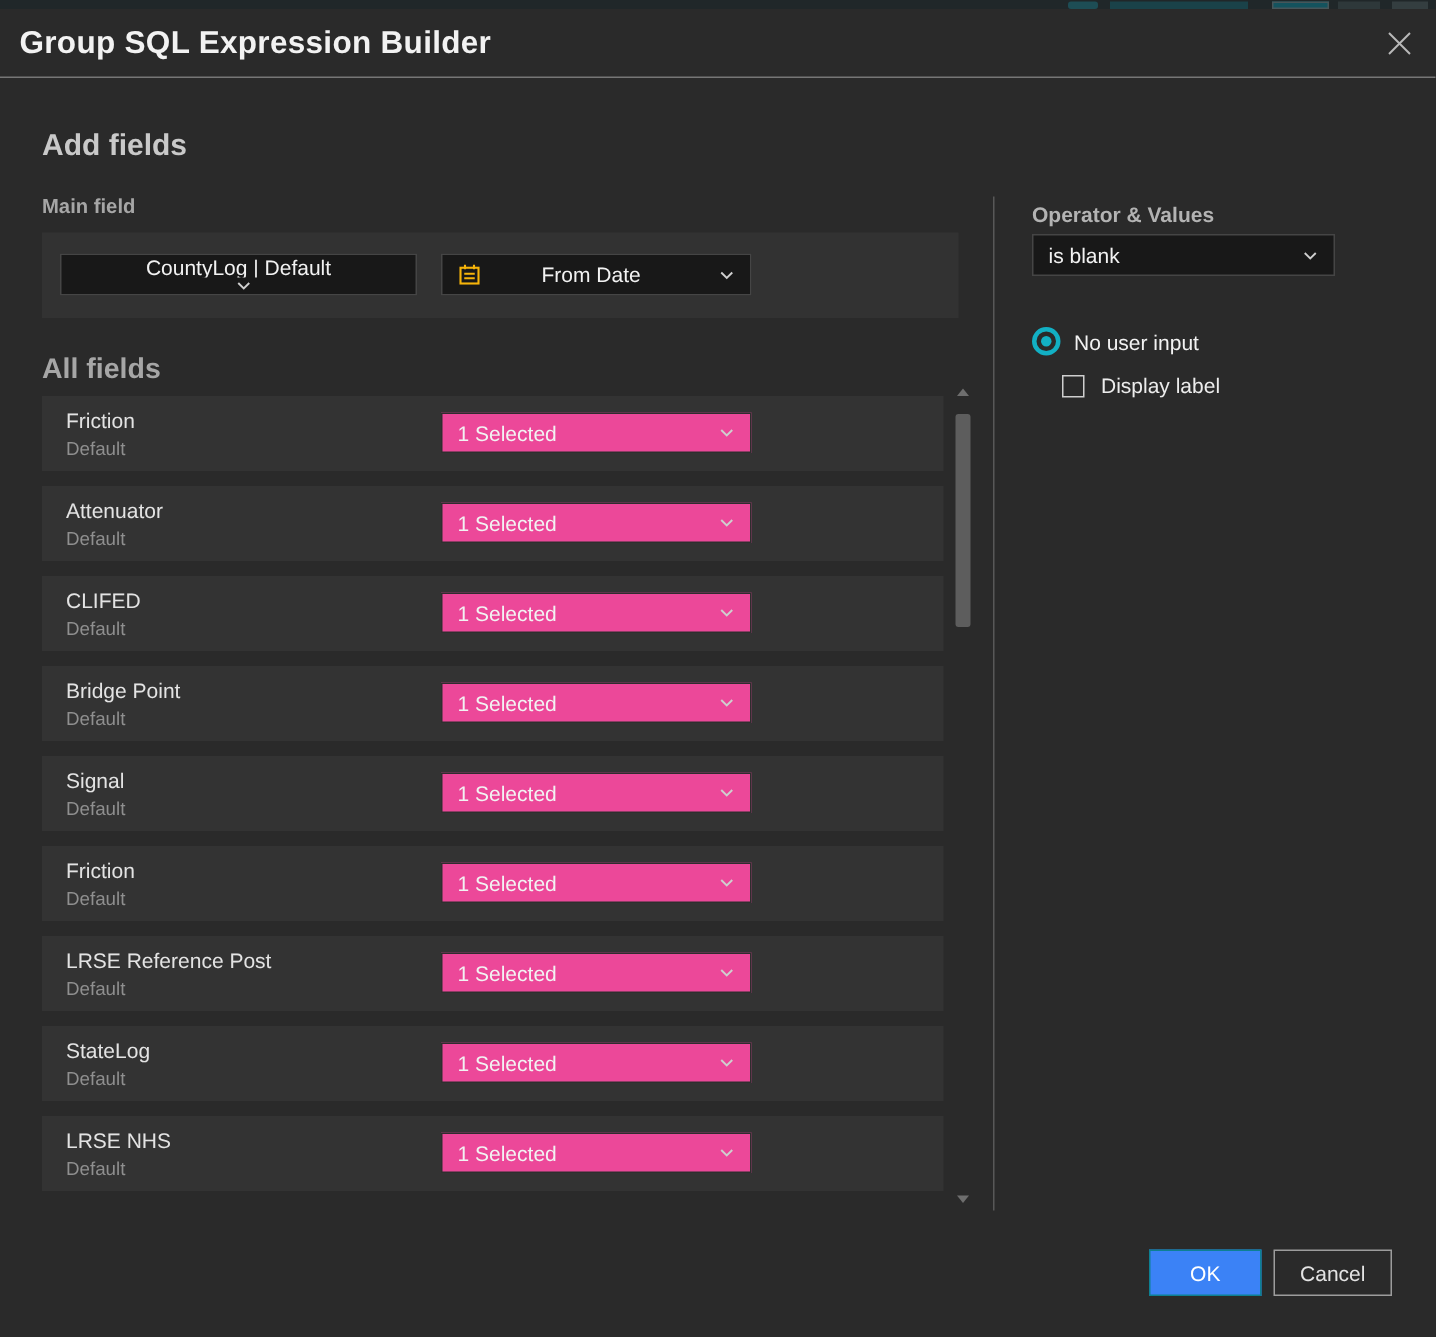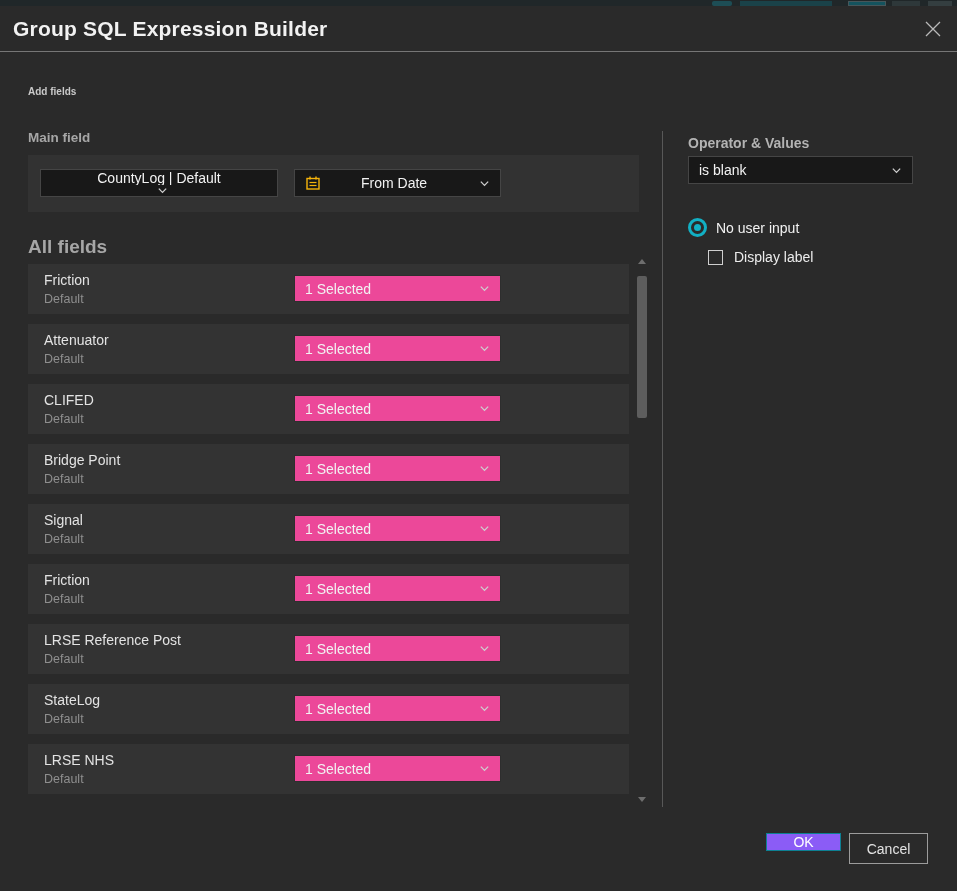--- a/index.html
+++ b/index.html
@@ -20,21 +20,21 @@
   .frag3 { left:848px; width:38px; background:#14535e; border:1px solid #46565a; }
   .frag4 { left:892px; width:28px; background:#2e383a; }
   .frag5 { left:928px; width:24px; background:#343e40; }
 
   
   .dialog { position:absolute; top:6px; left:0; width:957px; height:885px; background:#2a2a2a; }
   .dialog-header { position:absolute; top:0; left:0; right:0; height:46px; border-bottom:1px solid #767676; }
   .dialog-title { position:absolute; left:13px; top:11px; font-size:21px; font-weight:bold; color:#f2f2f2; letter-spacing:.2px; }
   .close-btn { position:absolute; right:12px; top:11px; width:24px; height:24px; display:flex; align-items:center; justify-content:center; cursor:pointer; }
 
-  .h-add  { position:absolute; left:28px; top:80px;  font-size:10px;   font-weight:bold; color:#c9c9c9; }
+  .h-add  { position:absolute; left:28px; top:80px;  font-size:20px;   font-weight:bold; color:#c9c9c9; }
   .h-main { position:absolute; left:28px; top:124px; font-size:13.5px; font-weight:bold; color:#a6a6a6; }
   .h-all  { position:absolute; left:28px; top:230px; font-size:19px; font-weight:bold; color:#a6a6a6; }
 
   .main-panel { position:absolute; left:28px; top:149px; width:611px; height:57px; background:#323232; }
 
   .select {
     background:#181818; border:1px solid #454545; height:28px;
     display:flex; align-items:center; padding:0 10px;
     color:#f2f2f2; font-size:14px; cursor:pointer;
   }
@@ -54,33 +54,33 @@
   
   .scrollbar { position:absolute; left:634px; top:249px; width:16px; height:550px; }
   .sb-up, .sb-down { position:absolute; left:4px; width:0; height:0; border-left:4px solid transparent; border-right:4px solid transparent; cursor:pointer; }
   .sb-up   { top:4px;    border-bottom:5px solid #6e6e6e; }
   .sb-down { top:542px;  border-top:5px solid #6e6e6e; }
   .sb-thumb { position:absolute; left:3px; top:21px; width:10px; height:142px; background:#5d5d5d; border-radius:2px; cursor:grab; }
 
   .divider { position:absolute; left:662px; top:125px; width:1px; height:676px; background:#585858; }
 
   .op-heading { position:absolute; left:688px; top:129px; font-size:14px; font-weight:bold; color:#b3b3b3; }
-  .sel-operator { position:absolute; left:688px; top:150px; width:225px; }
+  .sel-operator { position:absolute; left:688px; top:150px; width:202px; }
 
   .radio-row { position:absolute; left:688px; top:212px; display:flex; align-items:center; cursor:pointer; }
   .radio-outer { width:19px; height:19px; border-radius:50%; border:3px solid #12b0c4; display:flex; align-items:center; justify-content:center; background:transparent; }
   .radio-dot { width:7px; height:7px; border-radius:50%; background:#12b0c4; }
   .radio-label { font-size:14px; color:#f2f2f2; margin-left:9px; }
 
   .check-row { position:absolute; left:708px; top:243px; display:flex; align-items:center; cursor:pointer; }
   .checkbox { width:15px; height:15px; border:1px solid #cfcfcf; background:transparent; }
   .check-label { font-size:14px; color:#ececec; margin-left:11px; }
 
   .btn { display:flex; align-items:center; justify-content:center; font-size:14px; cursor:pointer; }
-  .btn-ok     { position:absolute; left:766px; top:827px; width:75px; height:18px; background:#8b5cf6; color:#ffffff; border:1px solid #0d8092; }
+  .btn-ok     { position:absolute; left:766px; top:827px; width:75px; height:31px; background:#3b82f6; color:#ffffff; border:1px solid #0d8092; }
   .btn-cancel { position:absolute; left:849px; top:827px; width:79px; height:31px; background:transparent; color:#e3e3e3; border:1px solid #9c9c9c; }
 </style>
 </head>
 <body>
 
 <div class="backdrop">
   <div class="frag frag1"></div>
   <div class="frag frag2"></div>
   <div class="frag frag3"></div>
   <div class="frag frag4"></div>

